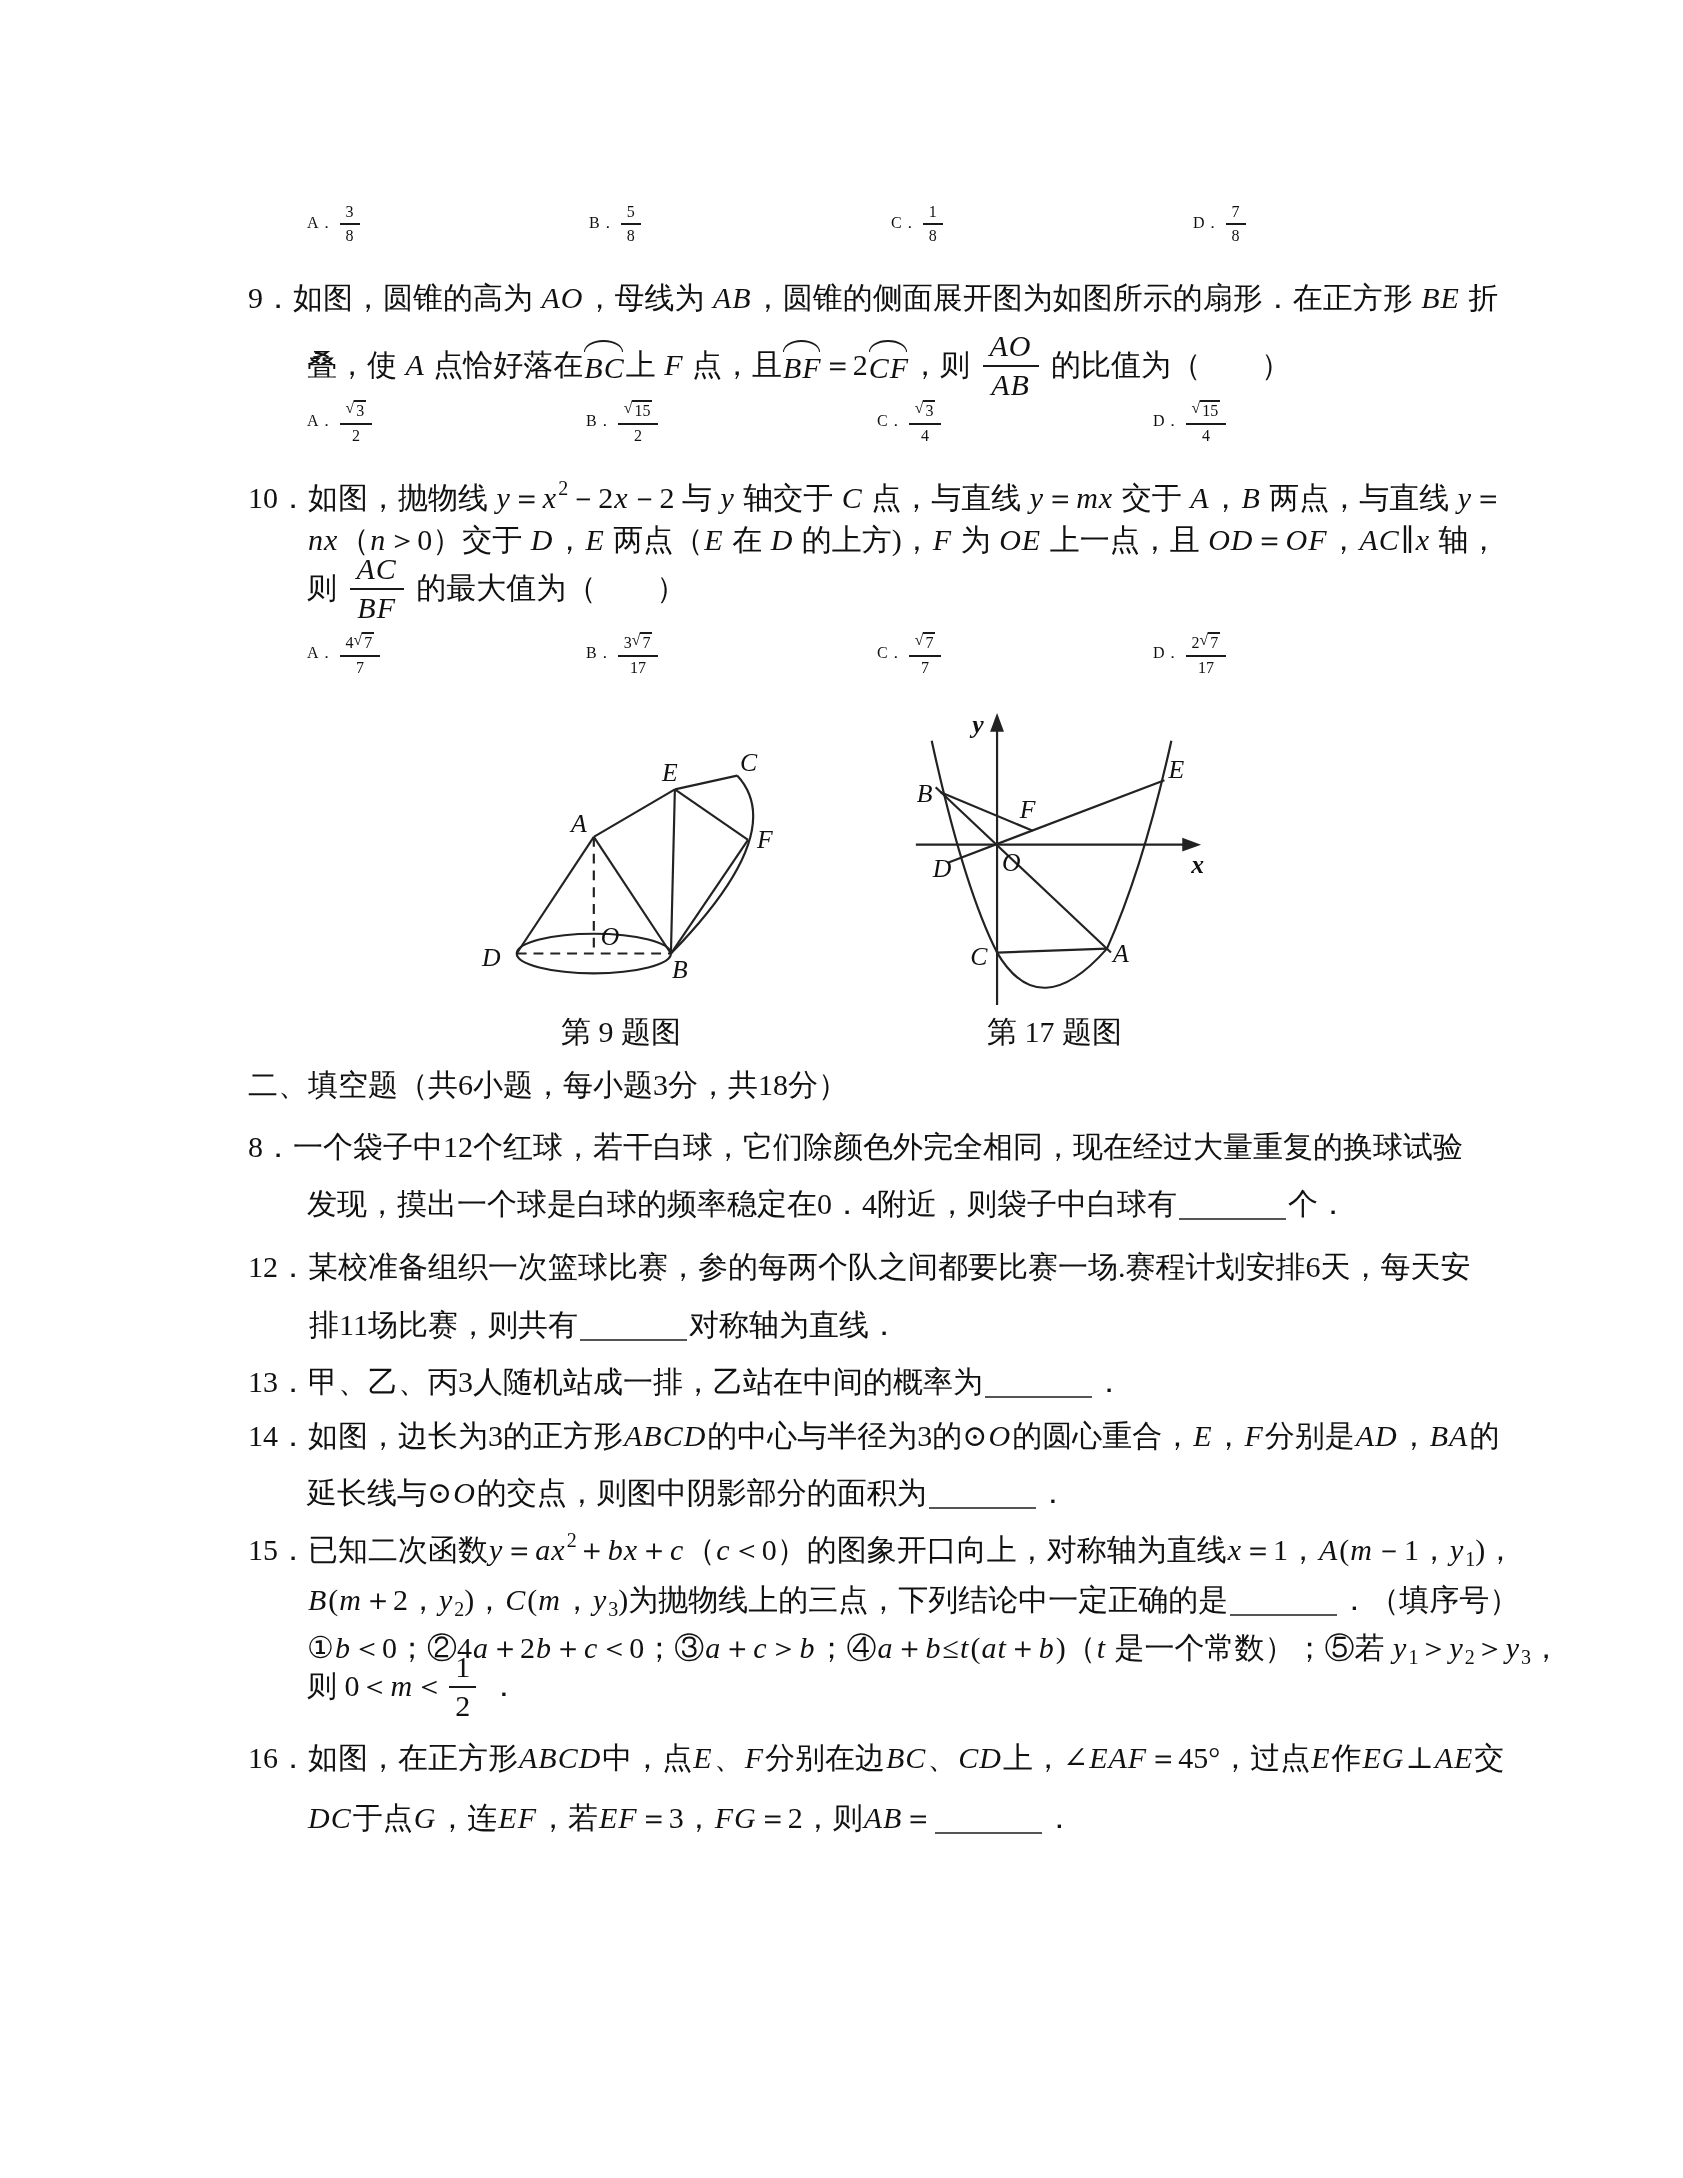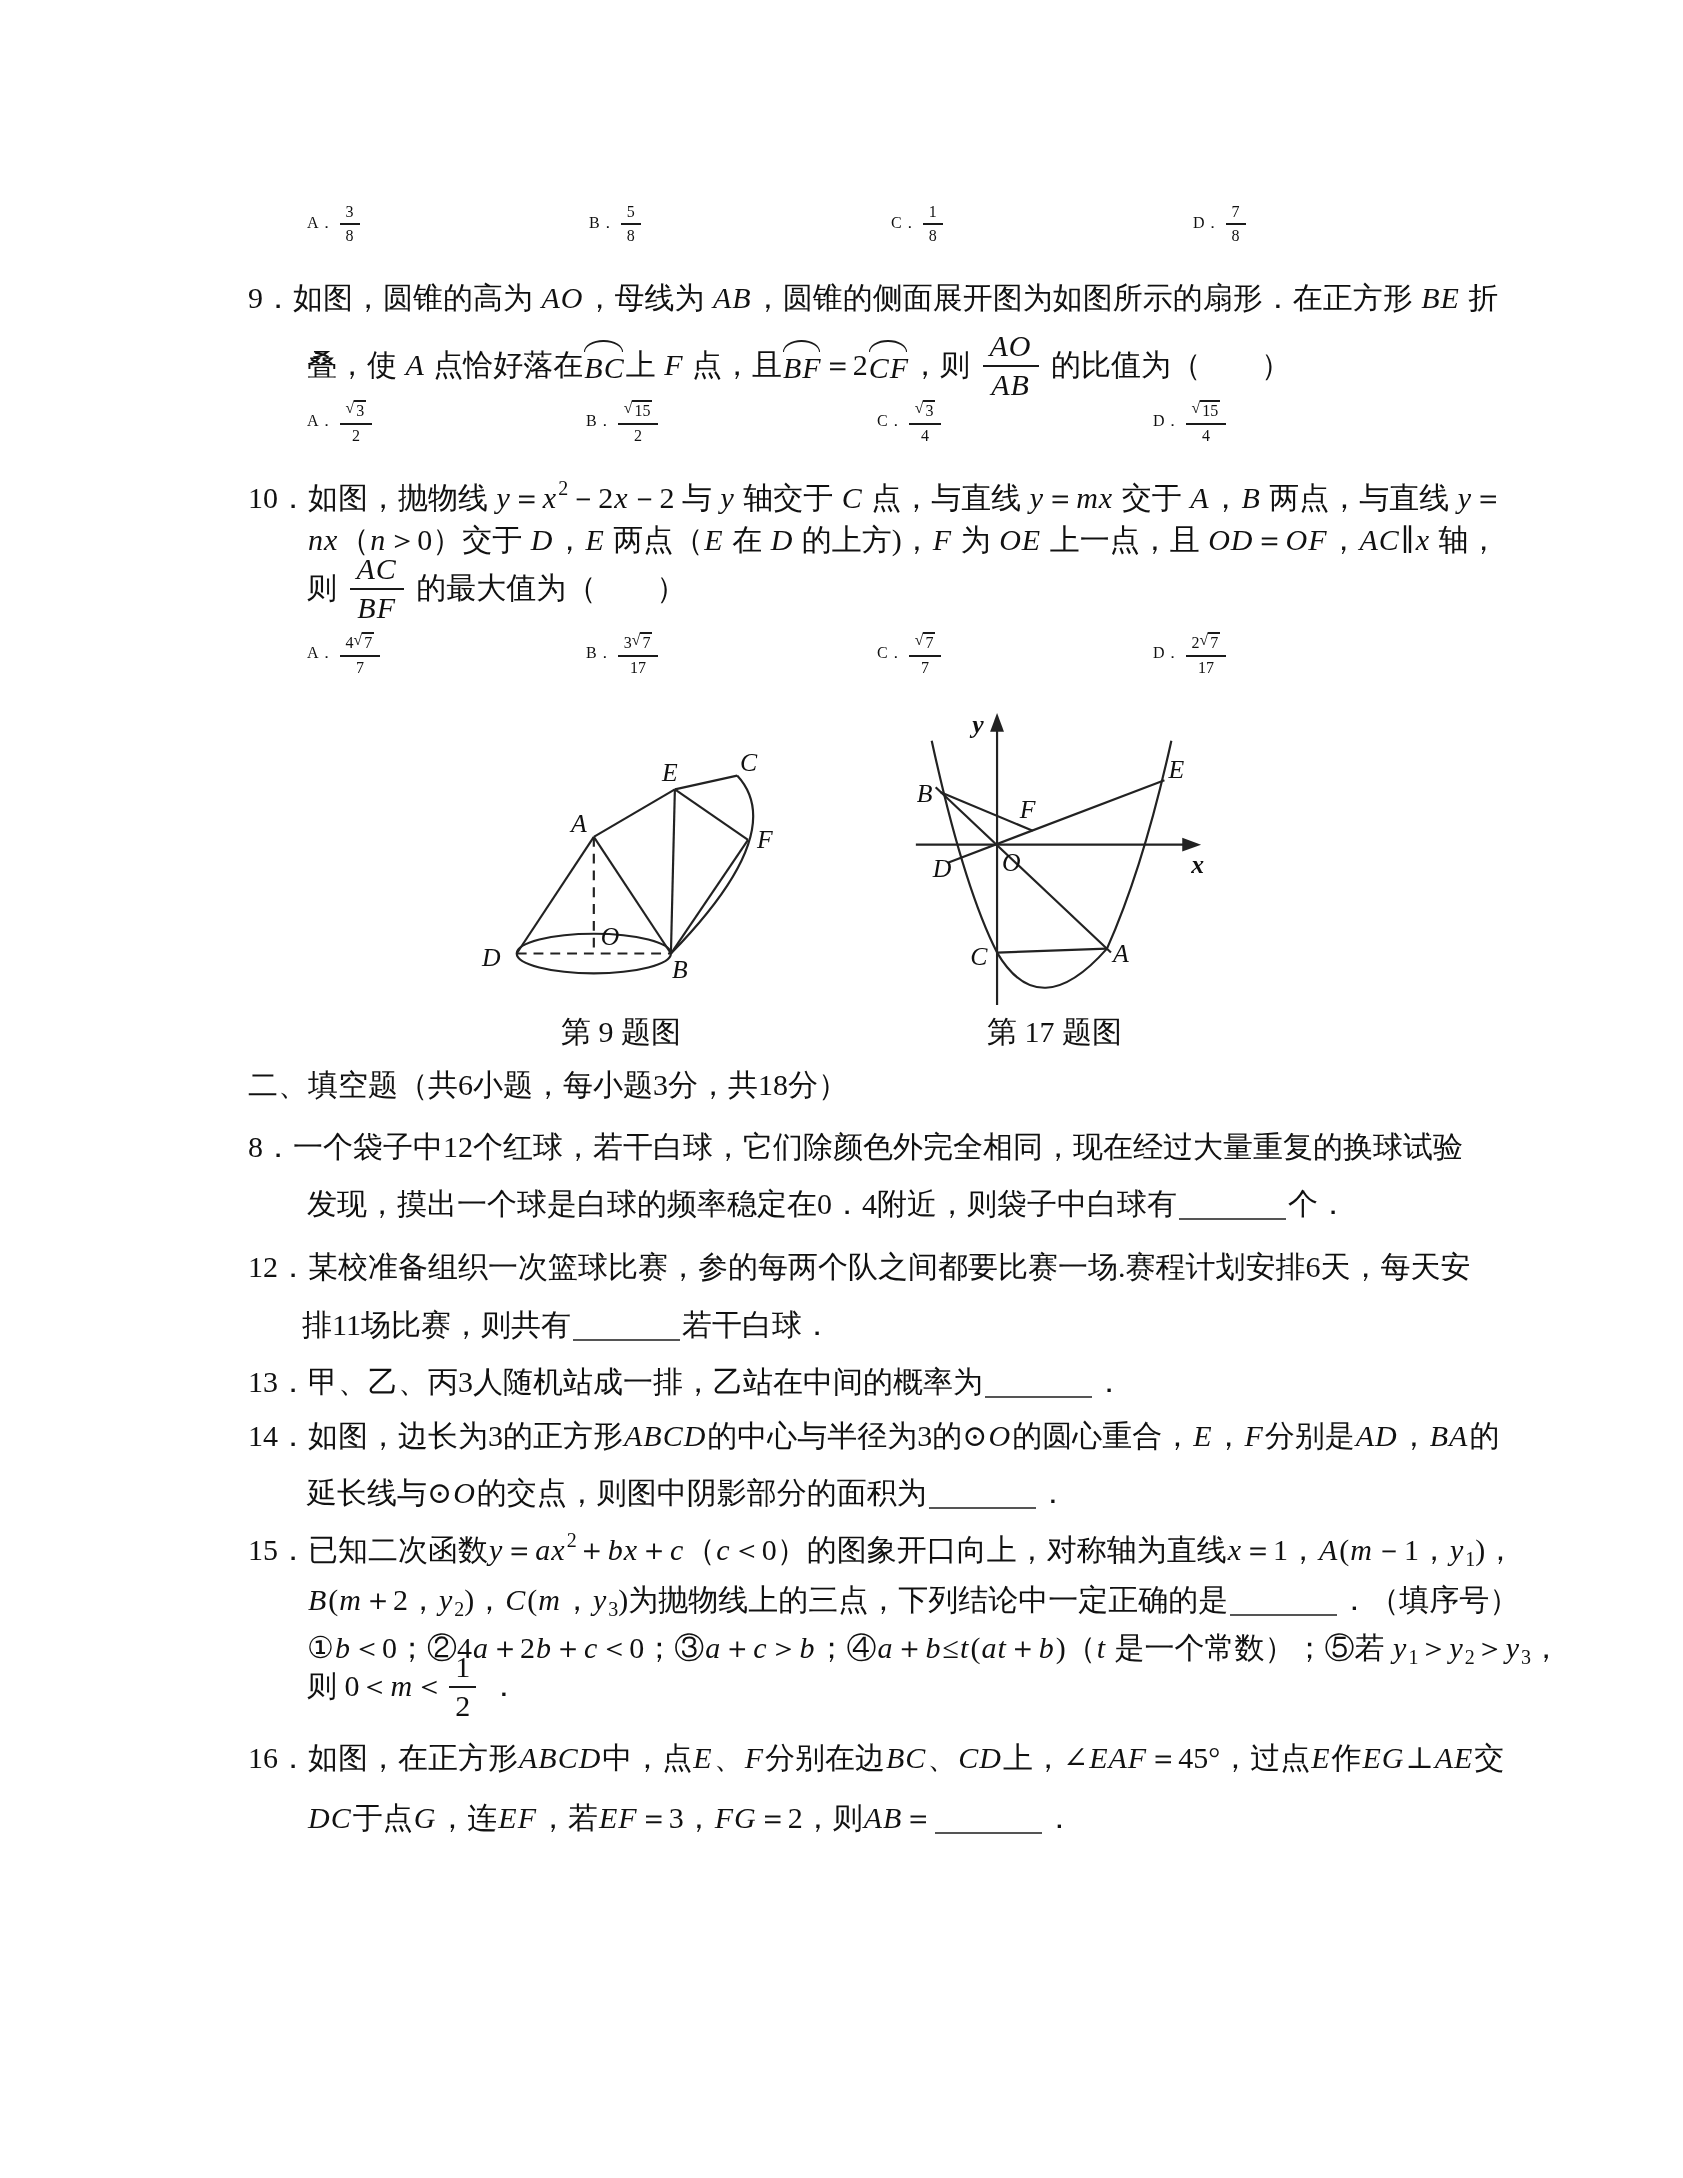--- a/index.html
+++ b/index.html
@@ -253,21 +253,21 @@
     <text class="flabel" x="224" y="260">A</text>
   </svg>
   <div class="figcap" style="left:891px;top:1012px;width:327px">第 17 题图</div>
 
   <div class="line" style="left:248px;top:1065px">二、填空题（共6小题，每小题3分，共18分）</div>
 
   <div class="line" style="left:248px;top:1127px">8．一个袋子中12个红球，若干白球，它们除颜色外完全相同，现在经过大量重复的换球试验</div>
   <div class="line flexline" style="left:307px;top:1184px"><span class="tok-t">发现，摸出一个球是白球的频率稳定在0．4附近，则袋子中白球有</span><span class="tok-blank"></span><span class="tok-t">个．</span></div>
 
   <div class="line" style="left:248px;top:1247px">12．某校准备组织一次篮球比赛，参的每两个队之间都要比赛一场.赛程计划安排6天，每天安</div>
-  <div class="line flexline" style="left:302px;top:1305px"><span class="tok-t">排11场比赛，则共有</span><span class="tok-blank"></span><span class="tok-t">若干白球．</span></div>
+  <div class="line flexline" style="left:309px;top:1305px"><span class="tok-t">排11场比赛，则共有</span><span class="tok-blank"></span><span class="tok-t">对称轴为直线．</span></div>
 
   <div class="line flexline" style="left:248px;top:1362px"><span class="tok-t">13．甲、乙、丙3人随机站成一排，乙站在中间的概率为</span><span class="tok-blank"></span><span class="tok-t">．</span></div>
 
   <div class="line flexline" style="left:248px;top:1416px"><span class="tok-t">14．如图，边长为3的正方形</span><span class="tok-v">ABCD</span><span class="tok-t">的中心与半径为3的⊙</span><span class="tok-v">O</span><span class="tok-t">的圆心重合，</span><span class="tok-v">E</span><span class="tok-t">，</span><span class="tok-v">F</span><span class="tok-t">分别是</span><span class="tok-v">AD</span><span class="tok-t">，</span><span class="tok-v">BA</span><span class="tok-t">的</span></div>
   <div class="line flexline" style="left:307px;top:1473px"><span class="tok-t">延长线与⊙</span><span class="tok-v">O</span><span class="tok-t">的交点，则图中阴影部分的面积为</span><span class="tok-blank"></span><span class="tok-t">．</span></div>
 
   <div class="line flexline" style="left:248px;top:1530px"><span class="tok-t">15．已知二次函数</span><span class="tok-v">y</span><span class="tok-t">＝</span><span class="tok-v">ax</span><span class="tok-sup">2</span><span class="tok-t">＋</span><span class="tok-v">bx</span><span class="tok-t">＋</span><span class="tok-v">c</span><span class="tok-t">（</span><span class="tok-v">c</span><span class="tok-t">＜0）的图象开口向上，对称轴为直线</span><span class="tok-v">x</span><span class="tok-t">＝1，</span><span class="tok-v">A</span><span class="tok-t">(</span><span class="tok-v">m</span><span class="tok-t">－1，</span><span class="tok-v">y</span><span class="tok-sub">1</span><span class="tok-t">)，</span></div>
   <div class="line flexline" style="left:307px;top:1580px"><span class="tok-v">B</span><span class="tok-t">(</span><span class="tok-v">m</span><span class="tok-t">＋2，</span><span class="tok-v">y</span><span class="tok-sub">2</span><span class="tok-t">)，</span><span class="tok-v">C</span><span class="tok-t">(</span><span class="tok-v">m</span><span class="tok-t">，</span><span class="tok-v">y</span><span class="tok-sub">3</span><span class="tok-t">)为抛物线上的三点，下列结论中一定正确的是</span><span class="tok-blank"></span><span class="tok-t">．（填序号）</span></div>
   <div class="line flexline" style="left:307px;top:1628px"><span class="tok-t">①</span><span class="tok-v">b</span><span class="tok-t">＜0；②4</span><span class="tok-v">a</span><span class="tok-t">＋2</span><span class="tok-v">b</span><span class="tok-t">＋</span><span class="tok-v">c</span><span class="tok-t">＜0；③</span><span class="tok-v">a</span><span class="tok-t">＋</span><span class="tok-v">c</span><span class="tok-t">＞</span><span class="tok-v">b</span><span class="tok-t">；④</span><span class="tok-v">a</span><span class="tok-t">＋</span><span class="tok-v">b</span><span class="tok-t">≤</span><span class="tok-v">t</span><span class="tok-t">(</span><span class="tok-v">at</span><span class="tok-t">＋</span><span class="tok-v">b</span><span class="tok-t">)（</span><span class="tok-v">t</span><span class="tok-t"> 是一个常数）；⑤若 </span><span class="tok-v">y</span><span class="tok-sub">1</span><span class="tok-t">＞</span><span class="tok-v">y</span><span class="tok-sub">2</span><span class="tok-t">＞</span><span class="tok-v">y</span><span class="tok-sub">3</span><span class="tok-t">，</span></div>
   <div class="line flexline" style="left:307px;top:1651px"><span class="tok-t">则 0＜</span><span class="tok-v">m</span><span class="tok-t">＜</span><span class="tok-frac"><span class="fnum"><span class="tok-t">1</span></span><span class="fden"><span class="tok-t">2</span></span></span><span class="tok-t"> ．</span></div>

